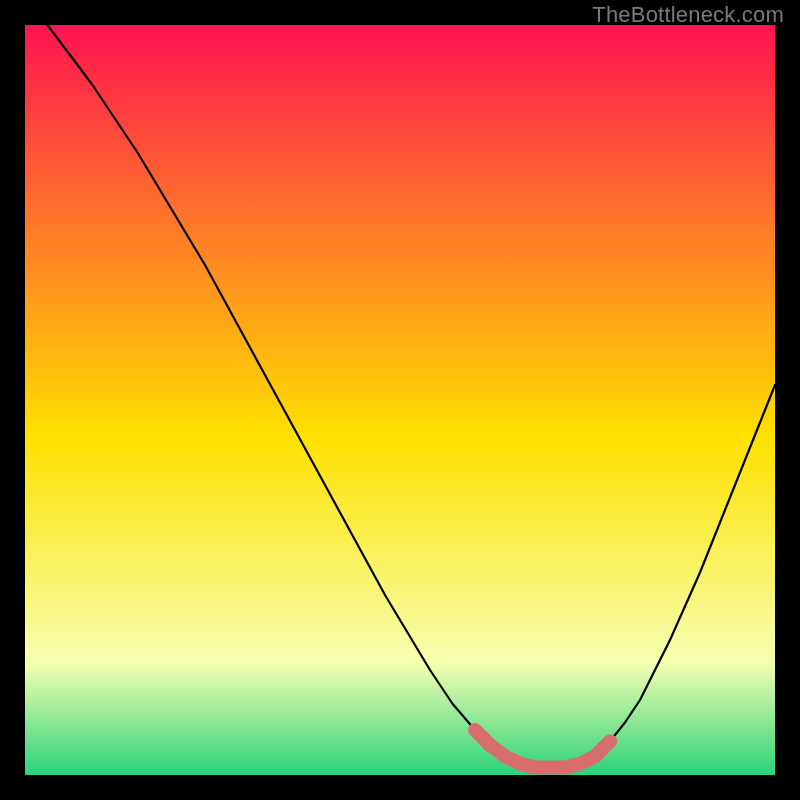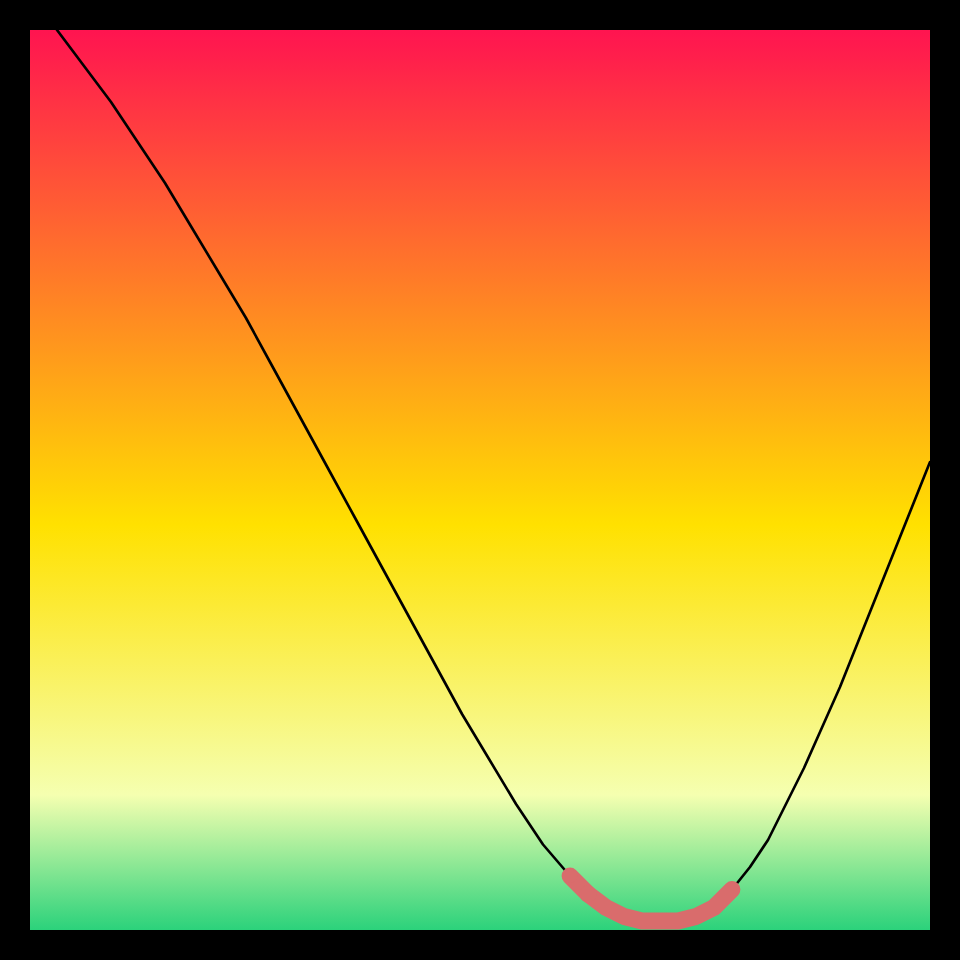--- a/index.html
+++ b/index.html
@@ -39,20 +39,21 @@
   .plot svg {
     display: block;
     width: 750px;
     height: 750px;
   }
 </style>
 </head>
 <body>
 
 <div class="frame">
+  <div class="watermark">TheBottleneck.com</div>
 
   <div class="plot">
     <svg viewBox="0 0 750 750" preserveAspectRatio="none">
       <defs>
         <linearGradient id="bg-grad" x1="0" y1="0" x2="0" y2="1">
           <stop id="g0" offset="0%" stop-color="#ff1450"></stop>
           <stop id="g1" offset="55%" stop-color="#ffe100"></stop>
           <stop id="g2" offset="85%" stop-color="#f5ffb0"></stop>
           <stop id="g3" offset="100%" stop-color="#2bd27b"></stop>
         </linearGradient>

